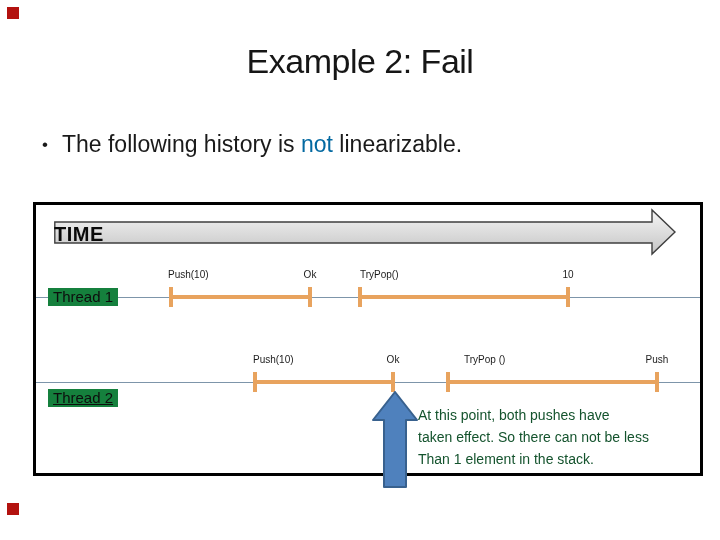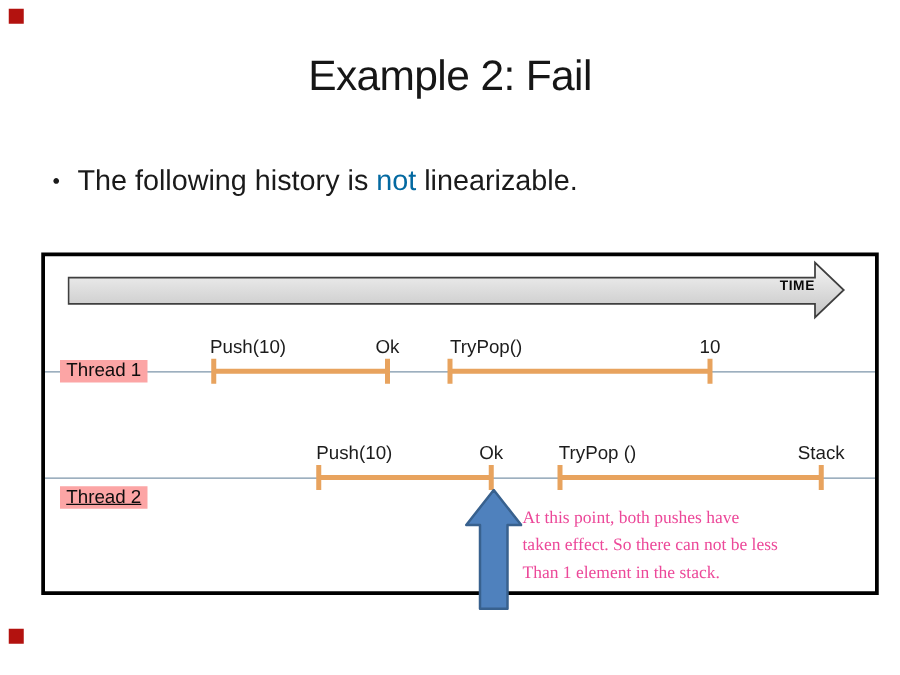--- a/index.html
+++ b/index.html
@@ -16,39 +16,39 @@
   }
   .bullet-row{position:absolute;left:42px;top:131px;font-size:23px;color:#1a1a1a;white-space:nowrap;}
   .bullet-marker{font-size:17px;vertical-align:2px;padding-right:14px;}
   .emphasis{color:#0369a1;}
   .diagram-box{
     position:absolute;left:33px;top:202px;width:670px;height:274px;
     border:3px solid #000;box-sizing:border-box;background:#fff;
   }
   .time-arrow-svg{position:absolute;left:54px;top:208px;}
   .time-arrow-label{
-    position:absolute;left:54px;top:223px;width:598px;text-align:right;
-    font-size:11px;font-weight:bold;color:#0a0a0a;letter-spacing:0.5px;
+    position:absolute;left:54px;top:223px;width:598px;text-align:left;
+    font-size:20px;font-weight:bold;color:#0a0a0a;letter-spacing:0.5px;
   }
   .thread-line{position:absolute;left:36px;width:664px;height:1px;background:#7d95aa;}
   .thread-line.t1{top:297px;}
   .thread-line.t2{top:382px;}
   .thread-label{
-    position:absolute;left:48px;height:18px;line-height:18px;background:#fca5a5;
+    position:absolute;left:48px;height:18px;line-height:18px;background:#15803d;
     padding:0 5px;font-size:15px;color:#0d0d0d;white-space:nowrap;
   }
   .thread-label.t1{top:288px;}
   .thread-label.t2{top:389px;text-decoration:underline;}
   .op-bar{position:absolute;height:4px;background:#e8a35e;}
   .op-tick{position:absolute;width:4px;height:20px;background:#e8a35e;}
-  .op-label{position:absolute;font-size:15px;color:#1c1c1c;white-space:nowrap;}
+  .op-label{position:absolute;font-size:10px;color:#1c1c1c;white-space:nowrap;}
   .op-label.centered{width:44px;text-align:center;}
   .row1{top:269px;}
   .row2{top:354px;}
-  .note-text{position:absolute;left:418px;top:404px;width:285px;font-size:14px;line-height:22px;color:#ec4899;font-family:Liberation Serif, serif;}
+  .note-text{position:absolute;left:418px;top:404px;width:285px;font-size:14px;line-height:22px;color:#14532d;}
   .up-arrow-svg{position:absolute;left:372px;top:391px;z-index:5;}
 </style>
 </head>
 <body>
 
 <div class="slide">
 
   <div class="corner-marker tl"></div>
   <div class="corner-marker bl"></div>
 
@@ -89,22 +89,22 @@
 
   <div class="op-bar" style="left:255px;top:380px;width:138px;"></div>
   <div class="op-tick" style="left:253px;top:372px;"></div>
   <div class="op-tick" style="left:391px;top:372px;"></div>
 
   <div class="op-bar" style="left:448px;top:380px;width:209px;"></div>
   <div class="op-tick" style="left:446px;top:372px;"></div>
   <div class="op-tick" style="left:655px;top:372px;"></div>
   <div class="op-label row2" style="left:253px;">Push(10)</div>
   <div class="op-label row2 centered" style="left:371px;">Ok</div>
-  <div class="op-label row2" style="left:447px;">TryPop ()</div>
-  <div class="op-label row2 centered" style="left:635px;">Stack</div>
+  <div class="op-label row2" style="left:464px;">TryPop ()</div>
+  <div class="op-label row2 centered" style="left:635px;">Push</div>
 
   <svg class="up-arrow-svg" width="46" height="98" viewBox="0 0 46 98">
     <polygon points="23,1 45,29 34,29 34,96 12,96 12,29 1,29" fill="#4f81bd" stroke="#38618e" stroke-width="2" stroke-linejoin="round"></polygon>
   </svg>
 
   <div class="note-text">
     <div>At this point, both pushes have</div>
     <div>taken effect. So there can not be less</div>
     <div>Than 1 element in the stack.</div>
   </div>

